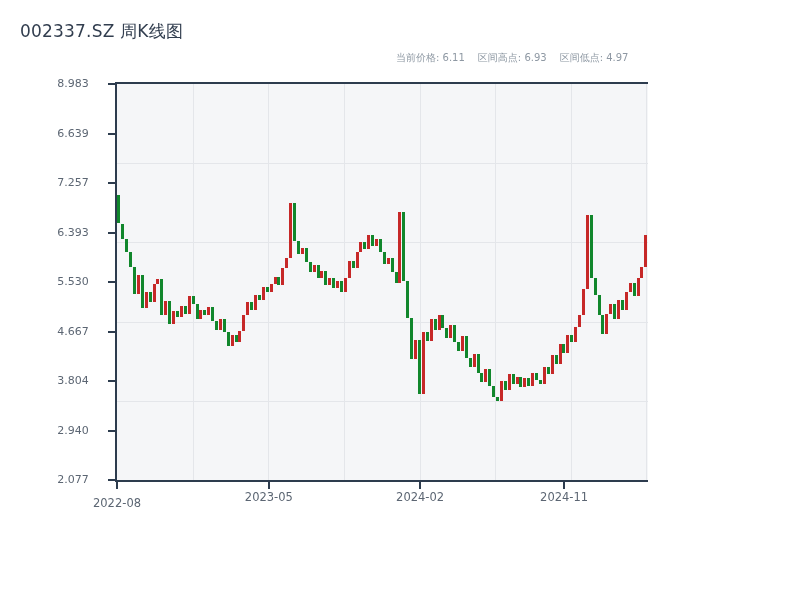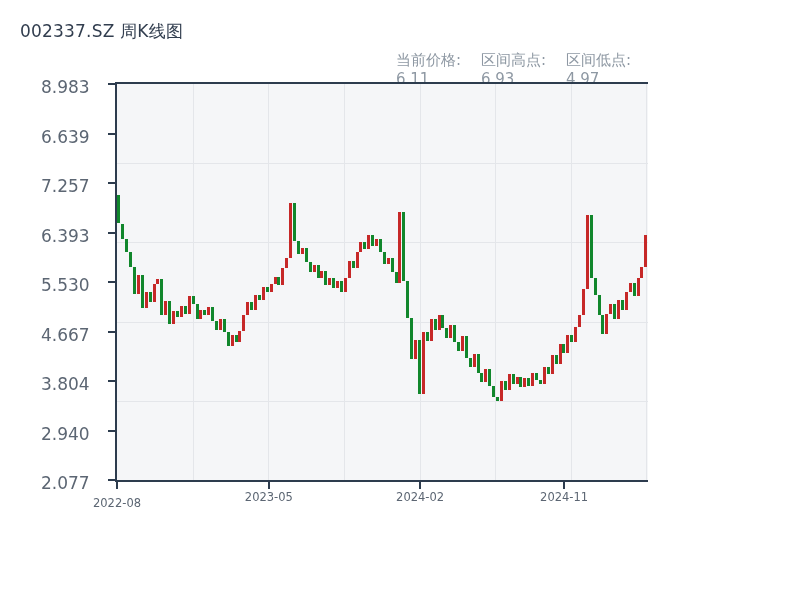--- a/index.html
+++ b/index.html
@@ -1,27 +1,27 @@
 <!DOCTYPE html>
 <html><head>
 <meta charset="utf-8">
 <style>
   html,body{margin:0;padding:0;background:#ffffff;}
   .page{position:relative;width:648px;height:600px;background:#ffffff;overflow:hidden;
         font-family:"DejaVu Sans","Liberation Sans",sans-serif;}
   .title{position:absolute;left:20px;top:20px;font-size:17px;color:#323e4f;letter-spacing:.2px;}
   .subtitle{position:absolute;left:20px;top:51px;font-size:11.5px;color:#8e98a3;}
-  .info{position:absolute;left:396px;top:51px;font-size:15px;color:#8e98a3;display:flex;gap:3px;}
+  .info{position:absolute;left:396px;top:51px;font-size:10px;color:#8e98a3;display:flex;gap:13px;}
   .plot-frame{position:absolute;left:115px;top:82px;width:605px;height:396px;
               border:2px solid #2d3c4e;background:#f5f6f8;}
   .plot-inner{position:absolute;left:0;top:0;width:605px;height:396px;overflow:hidden;}
   .gridline-h{position:absolute;left:0;width:100%;height:1px;background:#e4e6ea;}
   .gridline-v{position:absolute;top:0;height:100%;width:1px;background:#e4e6ea;}
   .candle{position:absolute;width:3px;}
-  .ytick-label{position:absolute;width:64px;text-align:left;font-size:17px;color:#5c6673;}
+  .ytick-label{position:absolute;width:64px;text-align:center;font-size:11px;color:#5c6673;}
   .xtick-label{position:absolute;width:80px;text-align:center;font-size:11.5px;color:#5c6673;}
   .tick-mark{position:absolute;background:#2d3c4e;}
 </style>
 </head>
 <body>
 
 <div class="page">
   <div class="title">002337.SZ 周K线图</div>
   <div class="info">
     <span>当前价格: 6.11</span>

